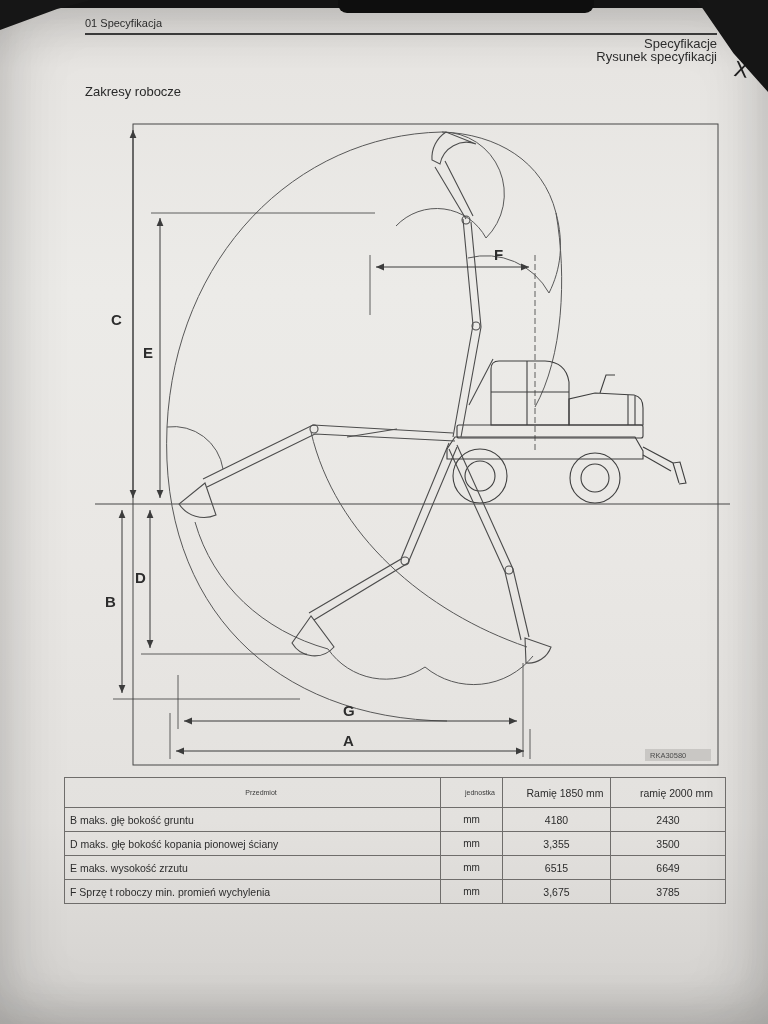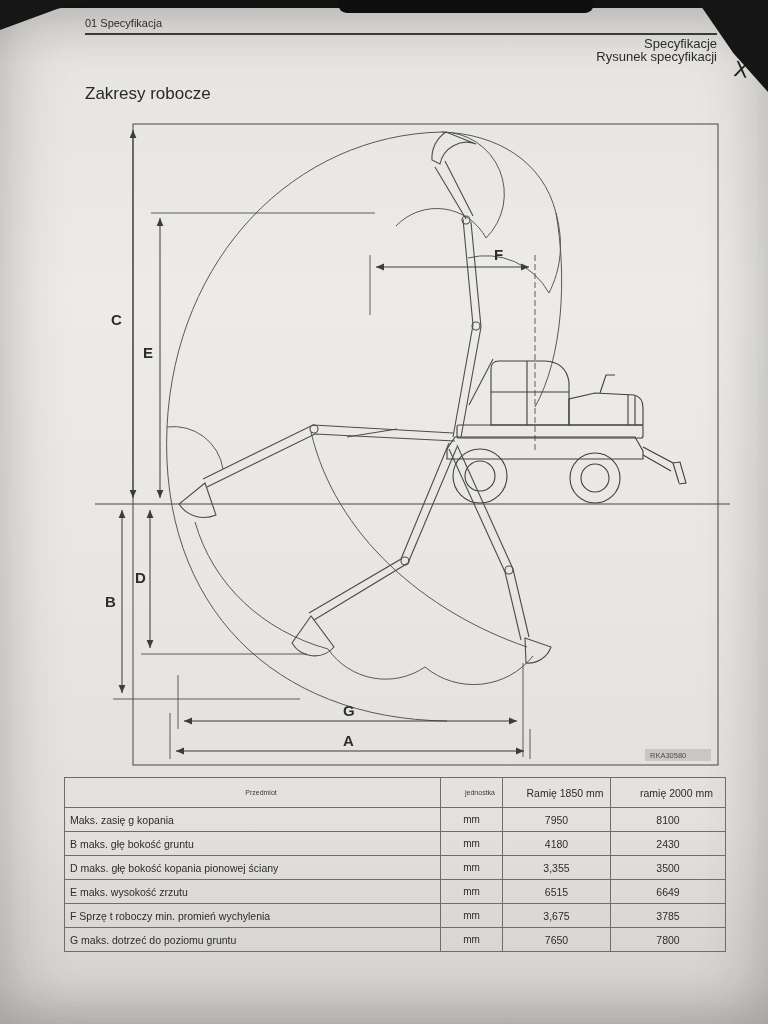--- a/index.html
+++ b/index.html
@@ -22,21 +22,21 @@
                clip-path:polygon(0 0,100% 0,100% 100%,52% 58%,10% 10%); }
   .clip-bar { position:absolute; top:0; left:338px; width:256px; height:13px; background:#0e0e0e;
               border-radius:0 0 9px 9px; }
 
   .header-left { position:absolute; left:85px; top:10px; font-size:11px; color:#2c2c2c; }
   .header-rule { position:absolute; left:85px; top:26px; width:632px; height:2px; background:#3a3a3a; }
   .header-right { position:absolute; right:51px; top:30px; text-align:right; font-size:13px;
                   line-height:13px; color:#2c2c2c; }
   .x-mark { position:absolute; left:734px; top:51px; font-size:21px; color:#1f1f1f;
             transform:rotate(9deg); font-family:"DejaVu Sans", sans-serif; }
-  .section-title { position:absolute; left:85px; top:77px; font-size:17px; color:#292929; }
+  .section-title { position:absolute; left:85px; top:77px; font-size:13px; color:#292929; }
 
   .diagram-wrap { position:absolute; left:95px; top:100px; width:635px; height:670px; }
   svg { overflow:visible; }
   .dim-label { font-family:"Liberation Sans", sans-serif; font-size:15px; font-weight:bold; fill:#2d2d2d; }
   .fig-ref { font-family:"Liberation Sans", sans-serif; font-size:7.5px; fill:#4c4c4c; }
 
   table.spec { position:absolute; left:64px; top:770px; width:661px; border-collapse:collapse;
                color:#2c2c2c; table-layout:fixed; }
   table.spec th, table.spec td { border:1px solid #6f6d6b; overflow:hidden; white-space:nowrap; }
   table.spec th { height:30px; font-weight:normal; text-align:center; vertical-align:middle;padding-left:17px; }
@@ -173,26 +173,20 @@
       <thead>
         <tr>
           <th class="tiny">Przedmiot</th>
           <th class="tiny">jednostka</th>
           <th class="norm">Ramię  1850 mm</th>
           <th class="norm">ramię  2000 mm</th>
         </tr>
       </thead>
       <tbody>
 
-          <tr>
-            <td class="item">Maks. zasię g kopania</td>
-            <td class="unit">mm</td>
-            <td class="num">7950</td>
-            <td class="num">8100</td>
-          </tr>
 
           <tr>
             <td class="item">B maks. głę bokość gruntu</td>
             <td class="unit">mm</td>
             <td class="num">4180</td>
             <td class="num">2430</td>
           </tr>
 
 
           <tr>
@@ -209,26 +203,20 @@
             <td class="num">6649</td>
           </tr>
 
           <tr>
             <td class="item">F Sprzę t roboczy min. promień wychylenia</td>
             <td class="unit">mm</td>
             <td class="num">3,675</td>
             <td class="num">3785</td>
           </tr>
 
-          <tr>
-            <td class="item">G maks. dotrzeć do poziomu gruntu</td>
-            <td class="unit">mm</td>
-            <td class="num">7650</td>
-            <td class="num">7800</td>
-          </tr>
         </tbody>
     </table>
   </div>
 
   <div class="bg-strip"></div>
   <div class="corner-tl"></div>
   <div class="corner-tr"></div>
   <div class="clip-bar"></div>
 </div>
 

